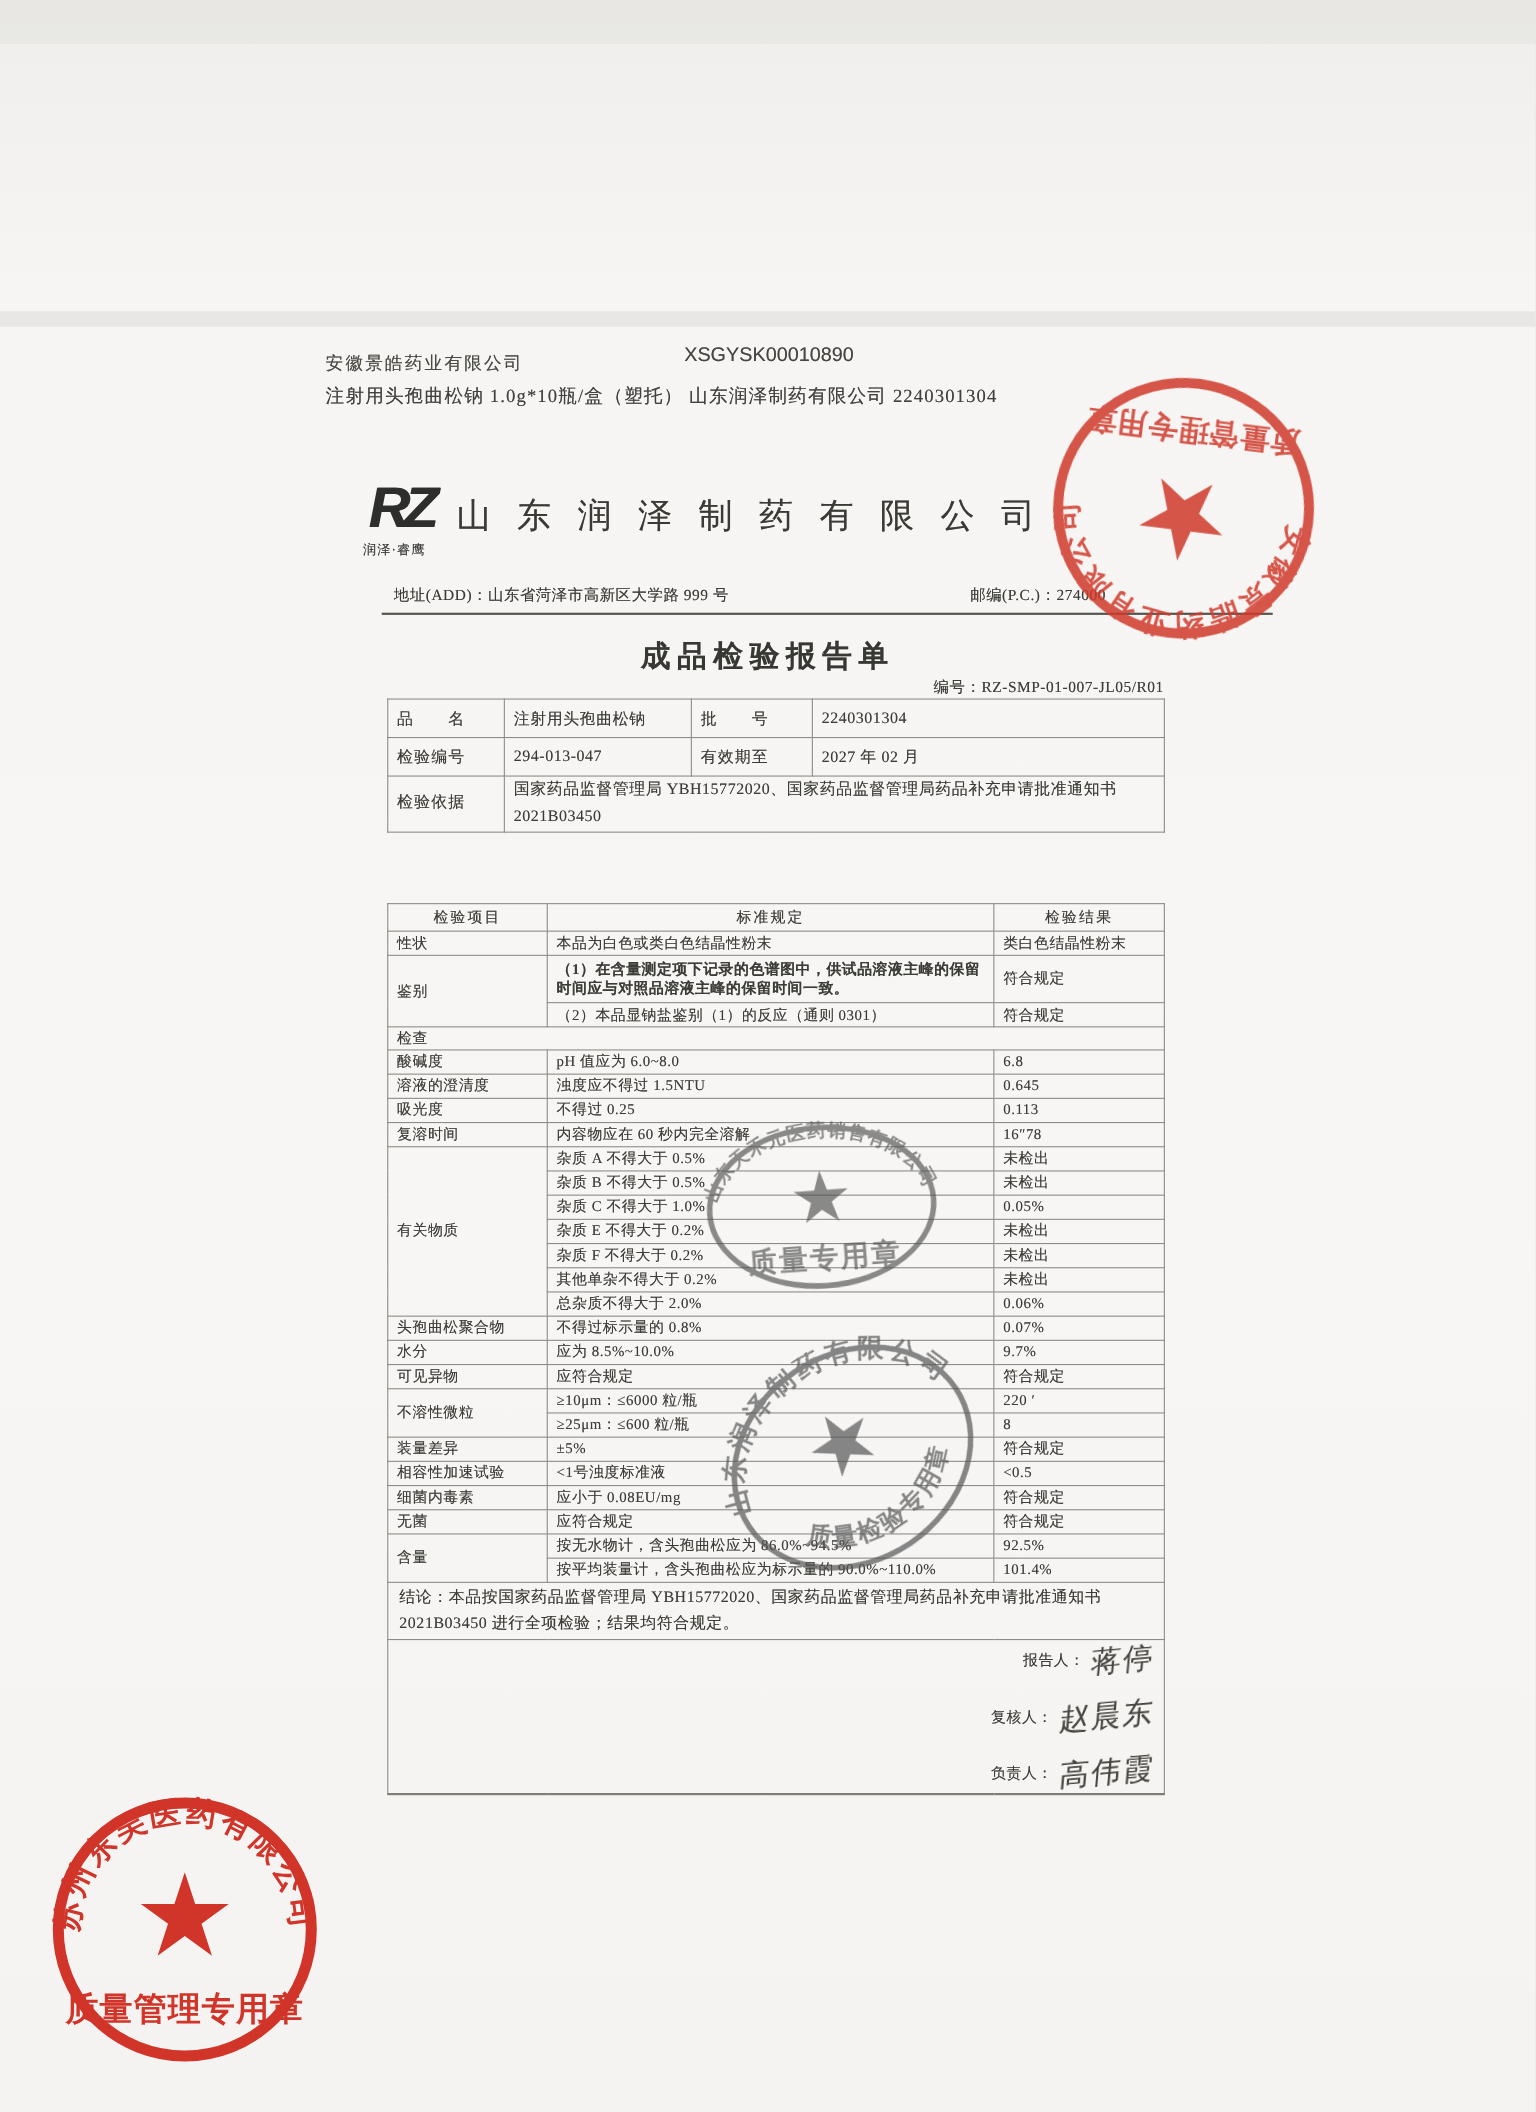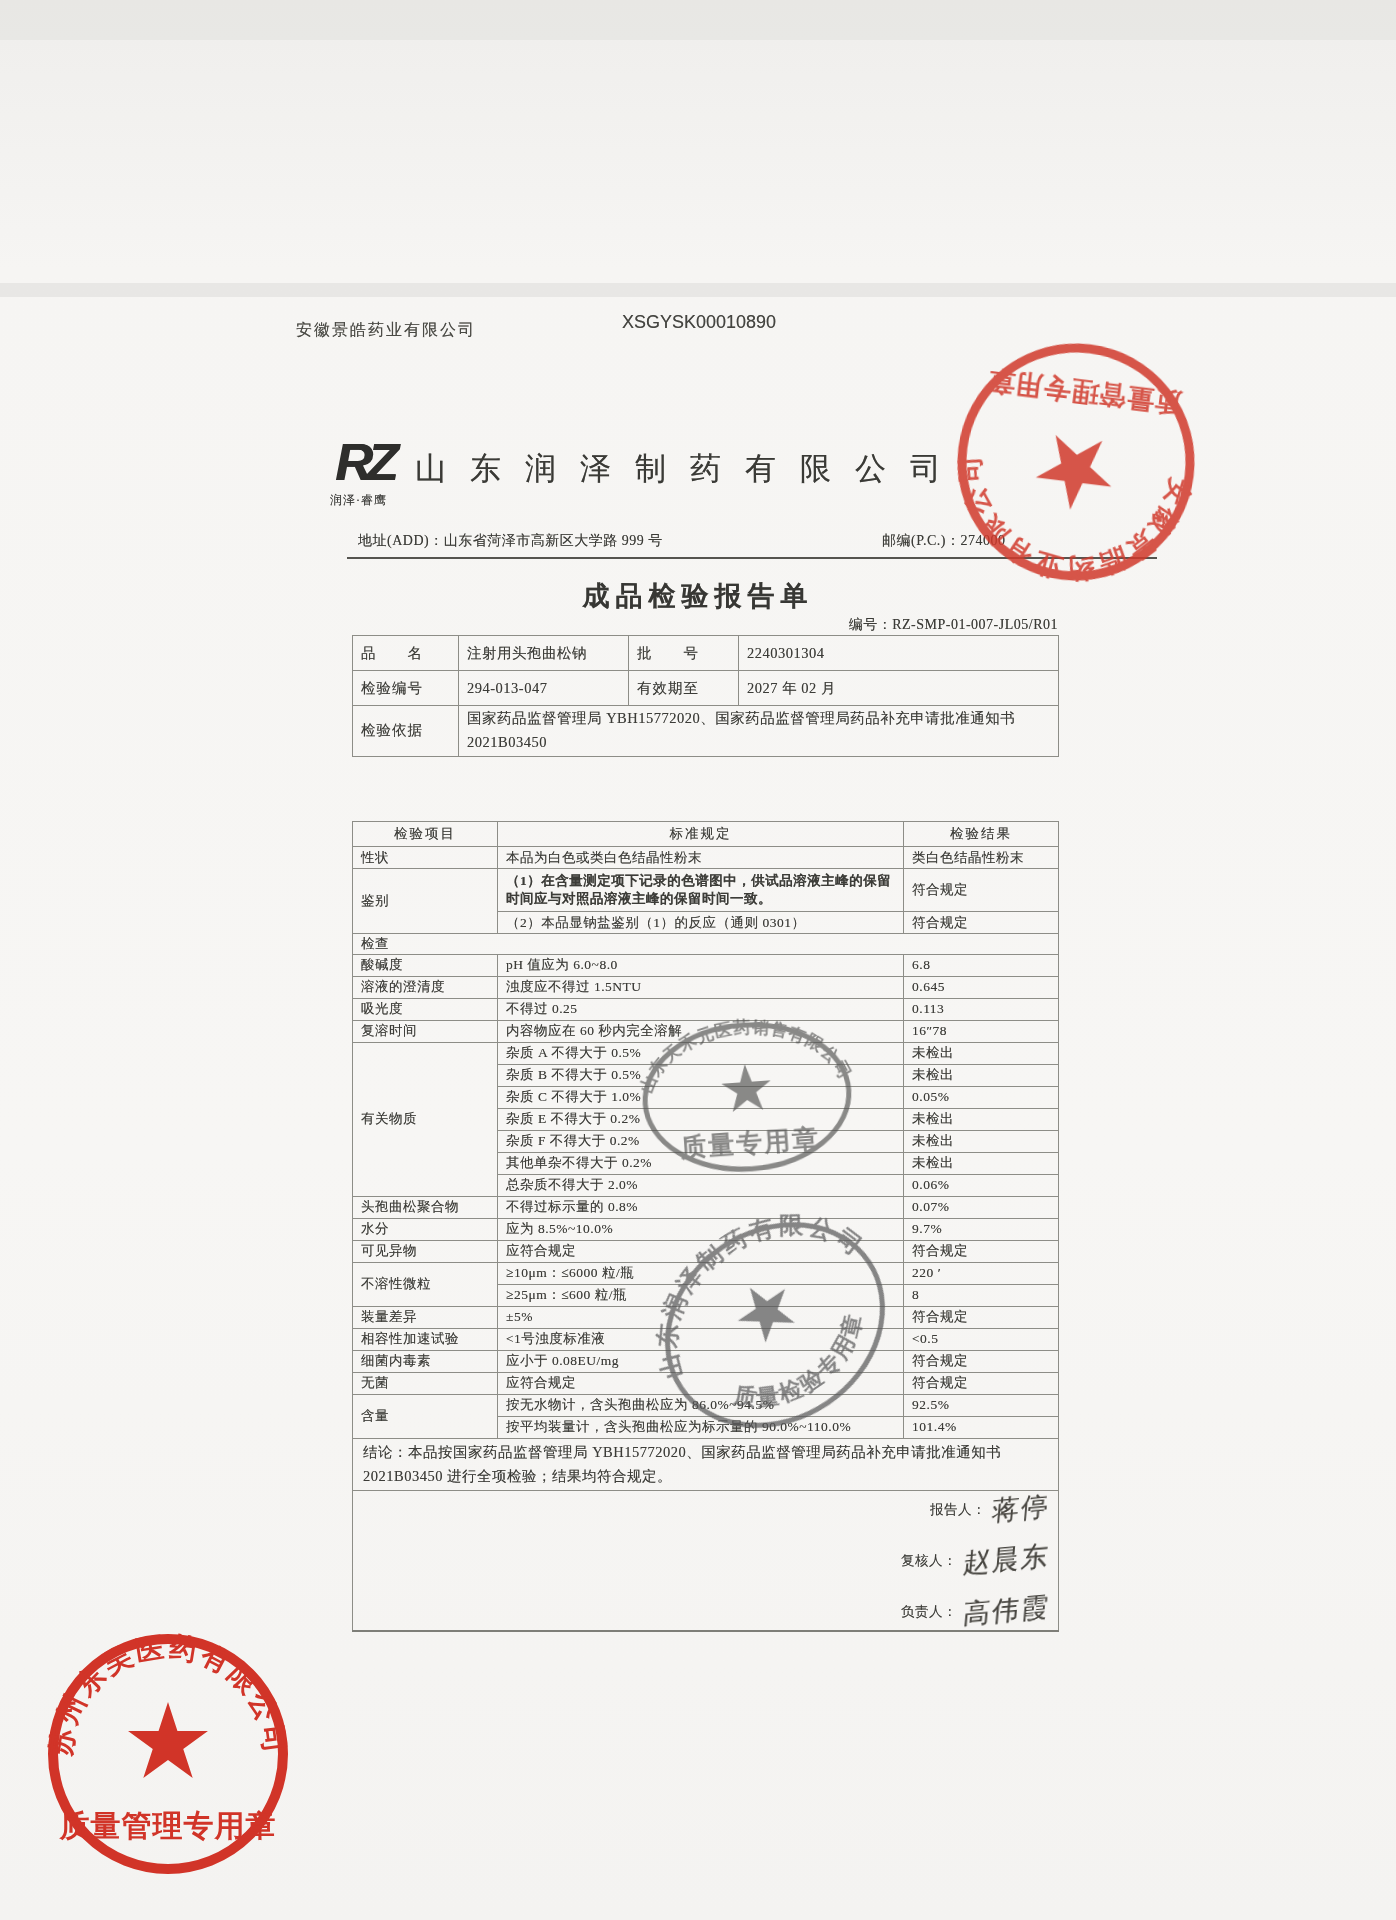--- a/index.html
+++ b/index.html
@@ -56,20 +56,21 @@
 </style>
 </head>
 <body>
 
 <div class="sheet">
   <div class="scanband2"></div>
   <div class="scanband"></div>
 
   <div class="txt hdr-customer">安徽景皓药业有限公司</div>
   <div class="txt hdr-docno">XSGYSK00010890</div>
+  <div class="txt hdr-product">注射用头孢曲松钠  1.0g*10瓶/盒（塑托）  山东润泽制药有限公司 2240301304</div>
 
   <div class="txt logo">RZ</div>
   <div class="txt logosub">润泽·睿鹰</div>
   <div class="txt company">山东润泽制药有限公司</div>
 
   <div class="txt addr">地址(ADD)：山东省菏泽市高新区大学路 999 号</div>
   <div class="txt pcode">邮编(P.C.)：274000</div>
   <div class="rule"></div>
 
   <div class="txt title">成品检验报告单</div>

